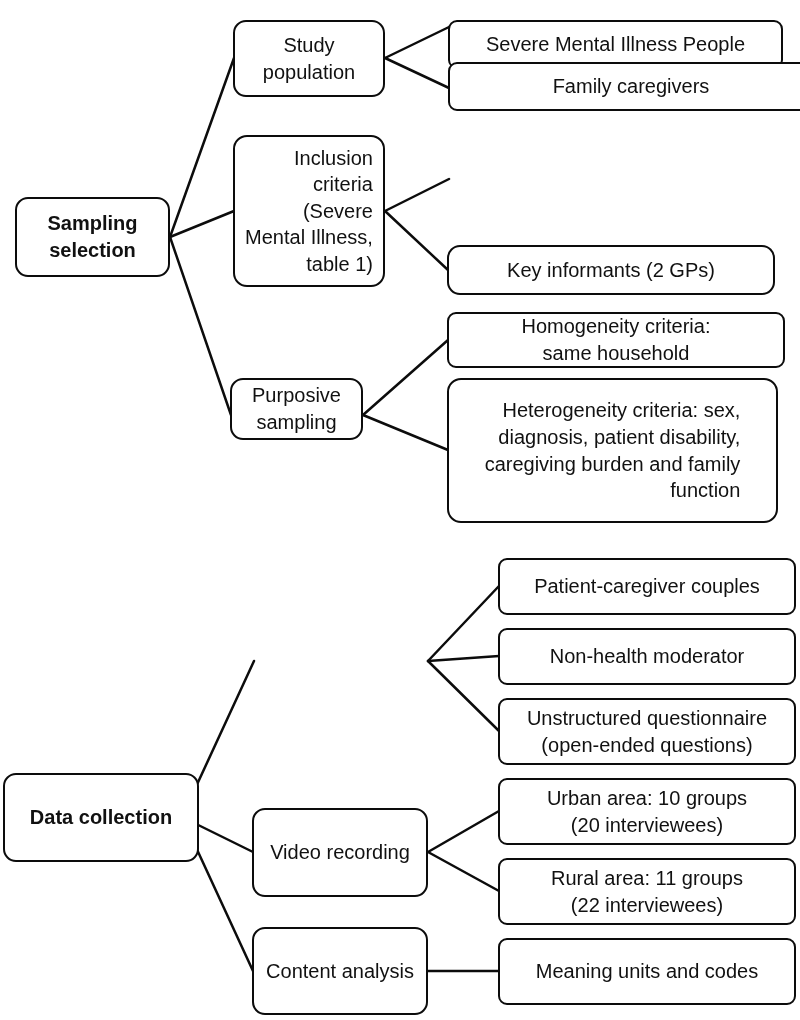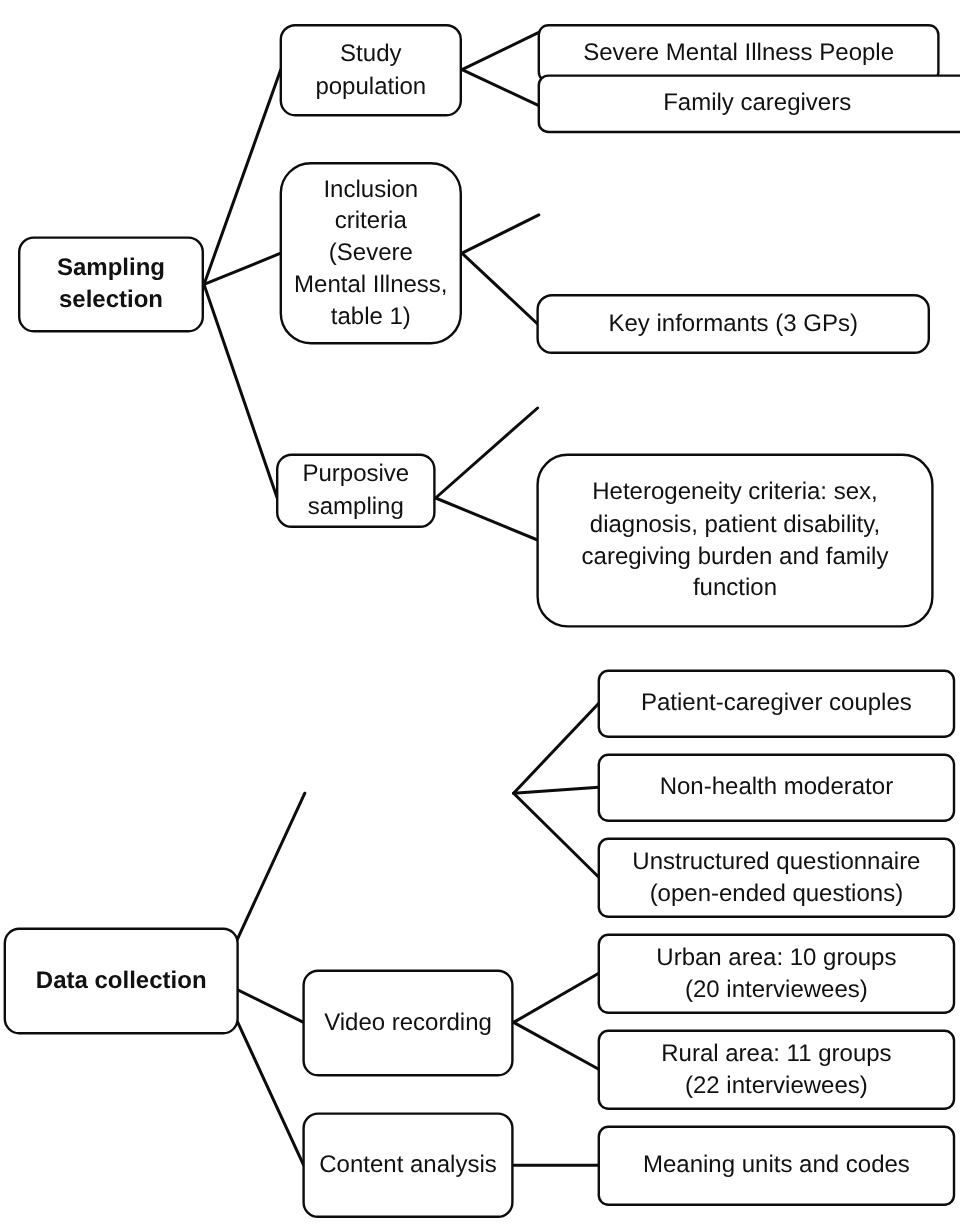--- a/index.html
+++ b/index.html
@@ -36,21 +36,21 @@
     text-align:center;
     white-space:pre-line;
     font-size:20px;
     line-height:1.33;
     color:#111111;
     padding:2px 6px;
   }
   .bold{font-weight:700;}
   .r-sm{border-radius:9px;}
   .r-md{border-radius:13px;}
-  .r-lg{border-radius:26px;}
+  .r-lg{border-radius:14px;text-align:right;}
 </style>
 </head>
 <body>
 
 <div class="canvas">
 
   <svg class="edges" width="800" height="1020" viewBox="0 0 800 1020">
 
     <line x1="170" y1="237" x2="234" y2="58"></line>
     <line x1="170" y1="237" x2="234" y2="211"></line>
@@ -86,22 +86,24 @@
 table 1)</div>
 
   <div class="node r-md" style="left:230px;top:378px;width:133px;height:62px">Purposive
 sampling</div>
 
   <div class="node r-sm" style="left:448px;top:20px;width:335px;height:49px">Severe Mental Illness People</div>
 
   <div class="node r-sm" style="left:448px;top:62px;width:366px;height:49px">Family caregivers</div>
 
 
-  <div class="node r-md" style="left:447px;top:245px;width:328px;height:50px">Key informants (3 GPs)</div>
+  <div class="node r-md" style="left:447px;top:245px;width:328px;height:50px">Key informants (2 GPs)</div>
 
+  <div class="node r-sm" style="left:447px;top:312px;width:338px;height:56px">Homogeneity criteria:
+same household</div>
 
   <div class="node r-lg" style="left:447px;top:378px;width:331px;height:145px">Heterogeneity criteria: sex,
 diagnosis, patient disability,
 caregiving burden and family
 function</div>
 
   <div class="node bold r-md" style="left:3px;top:773px;width:196px;height:89px">Data collection</div>
 
 
   <div class="node r-md" style="left:252px;top:808px;width:176px;height:89px">Video recording</div>

